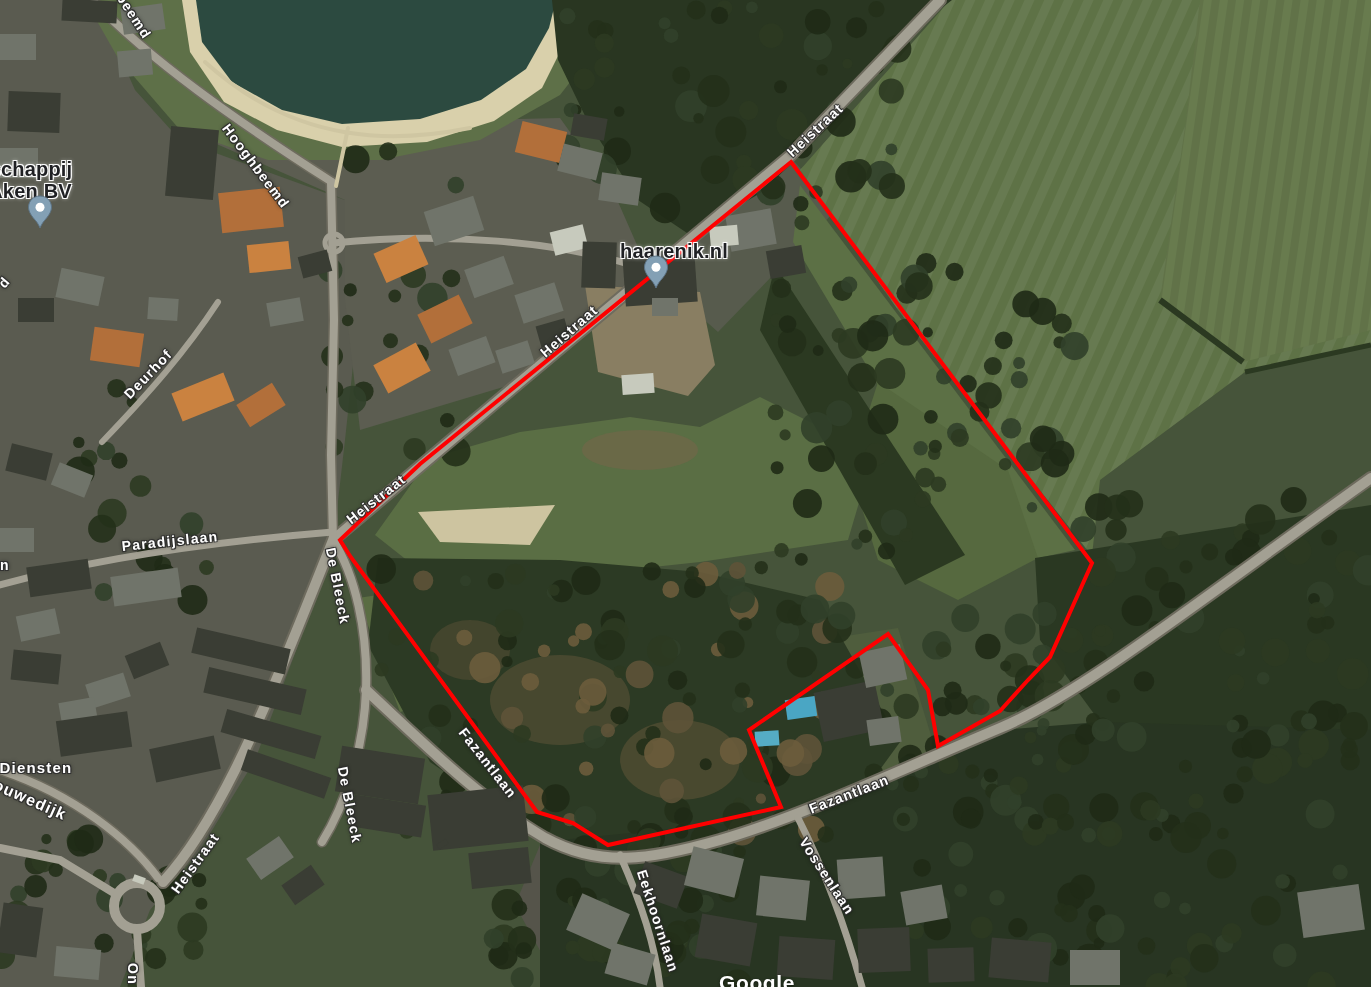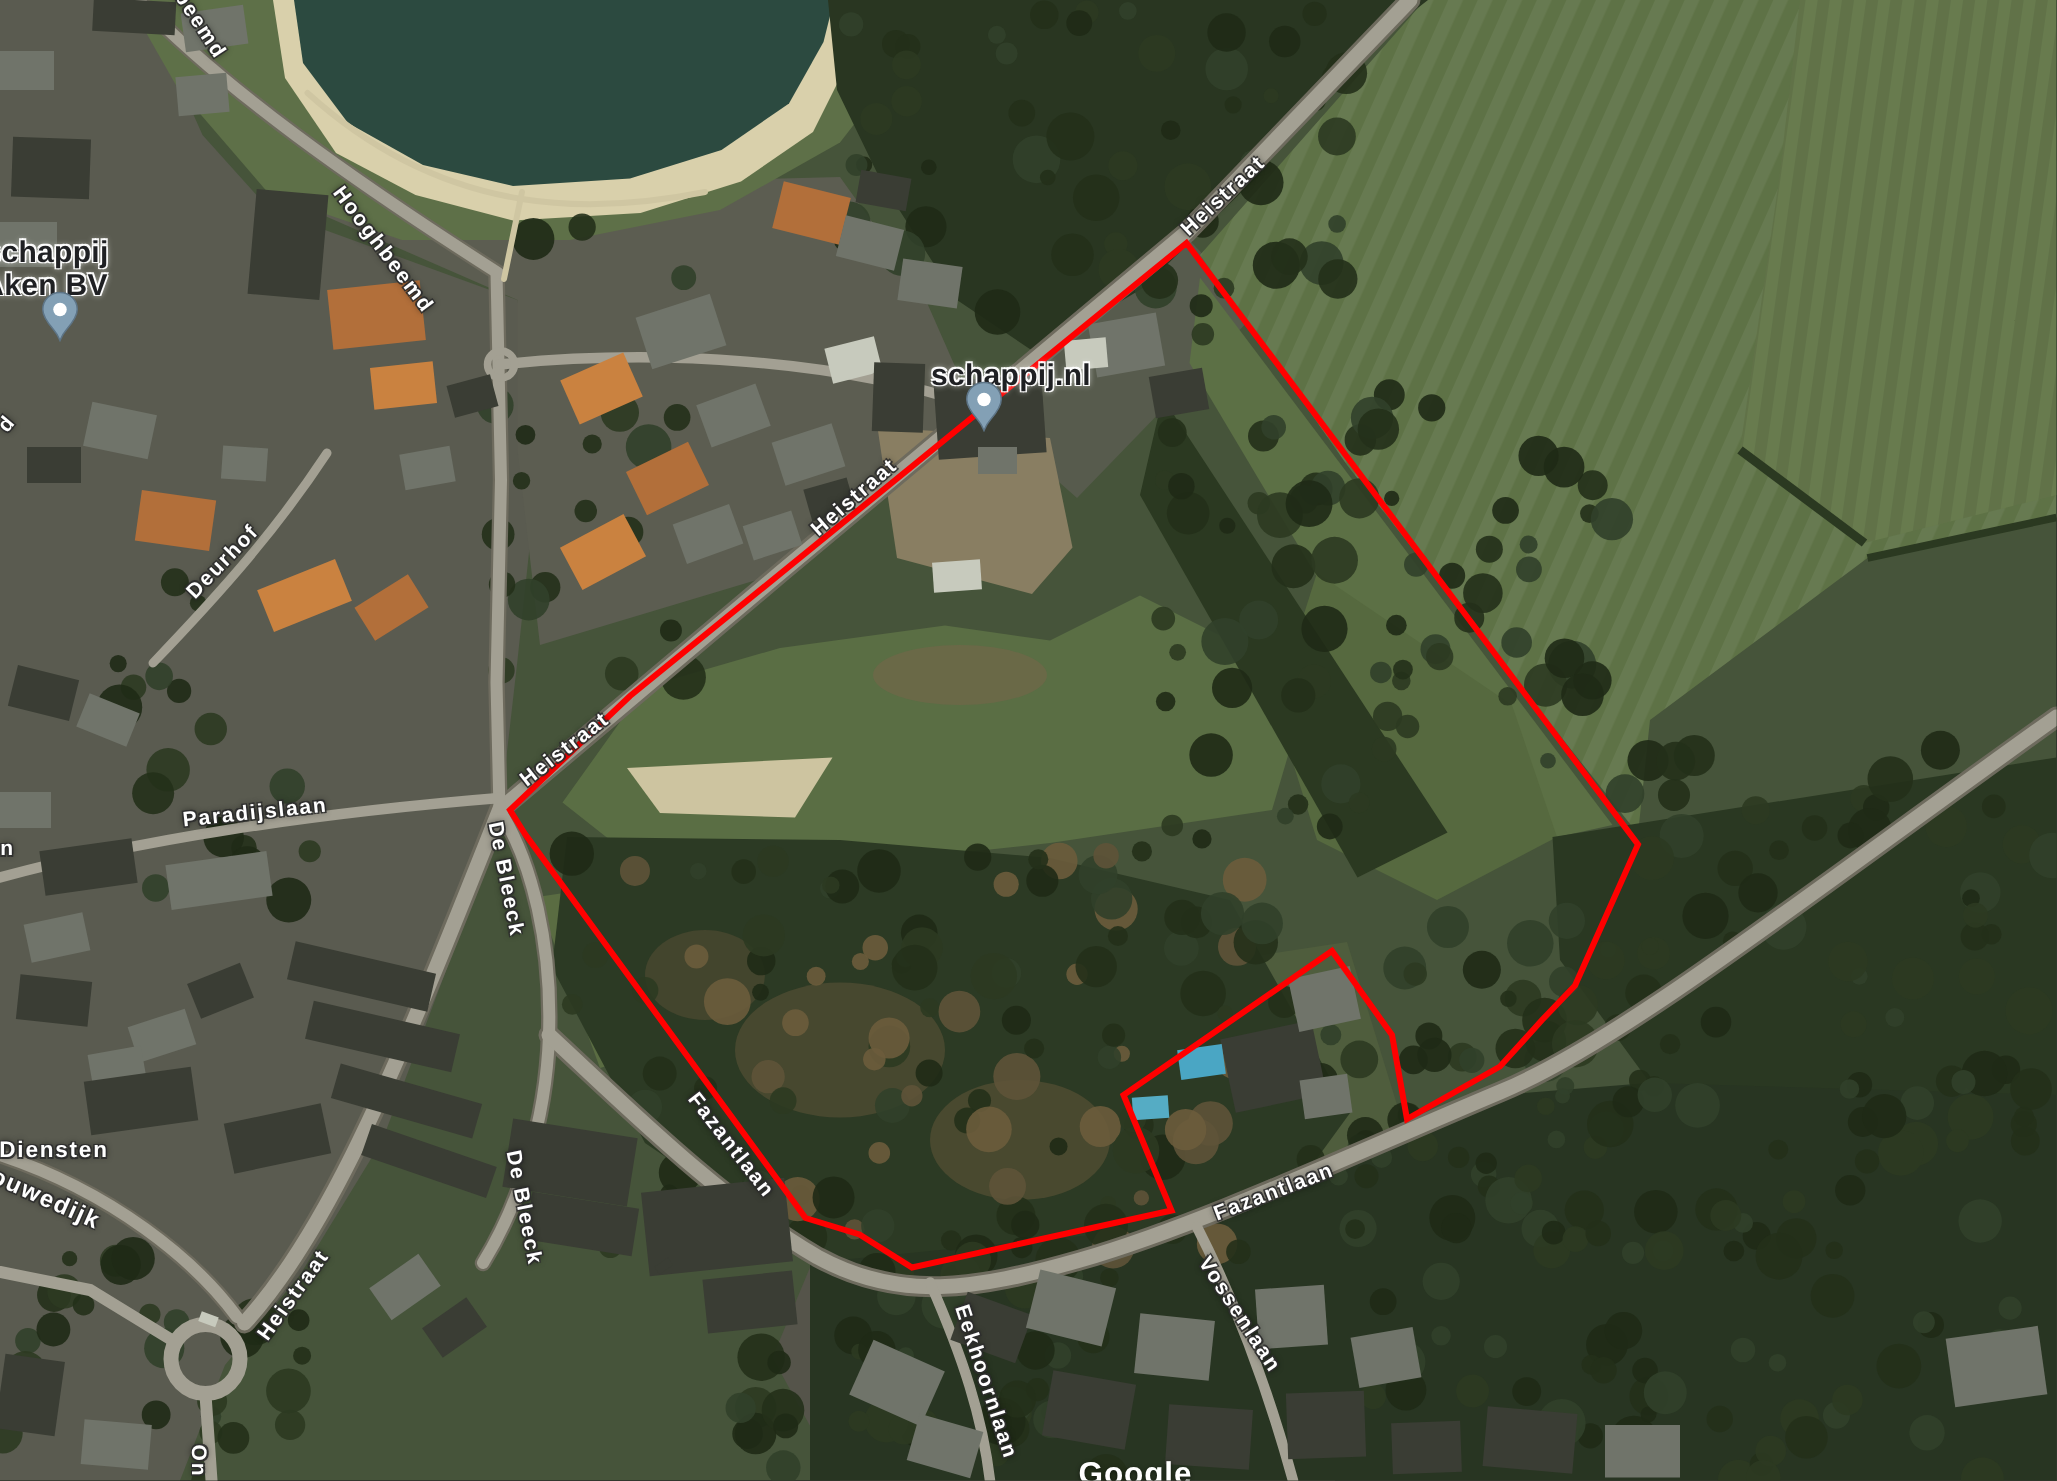--- a/index.html
+++ b/index.html
@@ -763,21 +763,21 @@
       <div class="street-label" style="left: 849px; top: 794px; transform: translate(-50%, -50%) rotate(-21deg);">Fazantlaan</div>
       <div class="street-label" style="left: 827px; top: 876px; transform: translate(-50%, -50%) rotate(57deg);">Vossenlaan</div>
       <div class="street-label" style="left: 658px; top: 921px; transform: translate(-50%, -50%) rotate(72deg);">Eekhoornlaan</div>
       <div class="street-label" style="left: 36px; top: 767px; font-size: 15px; transform: translate(-50%, -50%) rotate(0deg); text-align: right;">Diensten</div>
       <div class="street-label" style="left: 30px; top: 800px; font-size: 16px; transform: translate(-50%, -50%) rotate(24deg);">ouwedijk</div>
       <div class="street-label" style="left: 5px; top: 565px; transform: translate(-50%, -50%) rotate(0deg);">n</div>
       <div class="street-label" style="left: 4px; top: 282px; transform: translate(-50%, -50%) rotate(-50deg);">d</div>
       <div class="street-label" style="left: 133px; top: 974px; transform: translate(-50%, -50%) rotate(90deg);">On</div>
       <div class="place-label" style="left: 31px; top: 169px; transform: translate(-50%, -50%) rotate(0deg);">schappij</div>
       <div class="place-label" style="left: 30px; top: 191px; transform: translate(-50%, -50%) rotate(0deg);">Aken BV</div>
-      <div class="place-label" style="left: 674px; top: 251px; transform: translate(-50%, -50%) rotate(0deg);">schappij.nl</div>
+      <div class="place-label" style="left: 674px; top: 251px; transform: translate(-50%, -50%) rotate(0deg);">haarenik.nl</div>
       <div class="map-pin" style="left: 40px; top: 233px; transform: translate(-50%, -100%);"><svg width="26" height="34" viewBox="0 0 26 34">
           <path d="M13 1 C6.4 1 1.5 6 1.5 12.2 C1.5 17 5 21.5 8.5 25.5 C10.5 27.8 12 30.5 13 33 C14 30.5 15.5 27.8 17.5 25.5 C21 21.5 24.5 17 24.5 12.2 C24.5 6 19.6 1 13 1 Z" fill="#83a0b5" stroke="#5d7486" stroke-width="1"></path>
           <circle cx="13" cy="12.3" r="4.5" fill="#ffffff"></circle>
         </svg></div>
       <div class="map-pin" style="left: 656px; top: 293px; transform: translate(-50%, -100%);"><svg width="26" height="34" viewBox="0 0 26 34">
           <path d="M13 1 C6.4 1 1.5 6 1.5 12.2 C1.5 17 5 21.5 8.5 25.5 C10.5 27.8 12 30.5 13 33 C14 30.5 15.5 27.8 17.5 25.5 C21 21.5 24.5 17 24.5 12.2 C24.5 6 19.6 1 13 1 Z" fill="#83a0b5" stroke="#5d7486" stroke-width="1"></path>
           <circle cx="13" cy="12.3" r="4.5" fill="#ffffff"></circle>
         </svg></div>
     </div>
 

